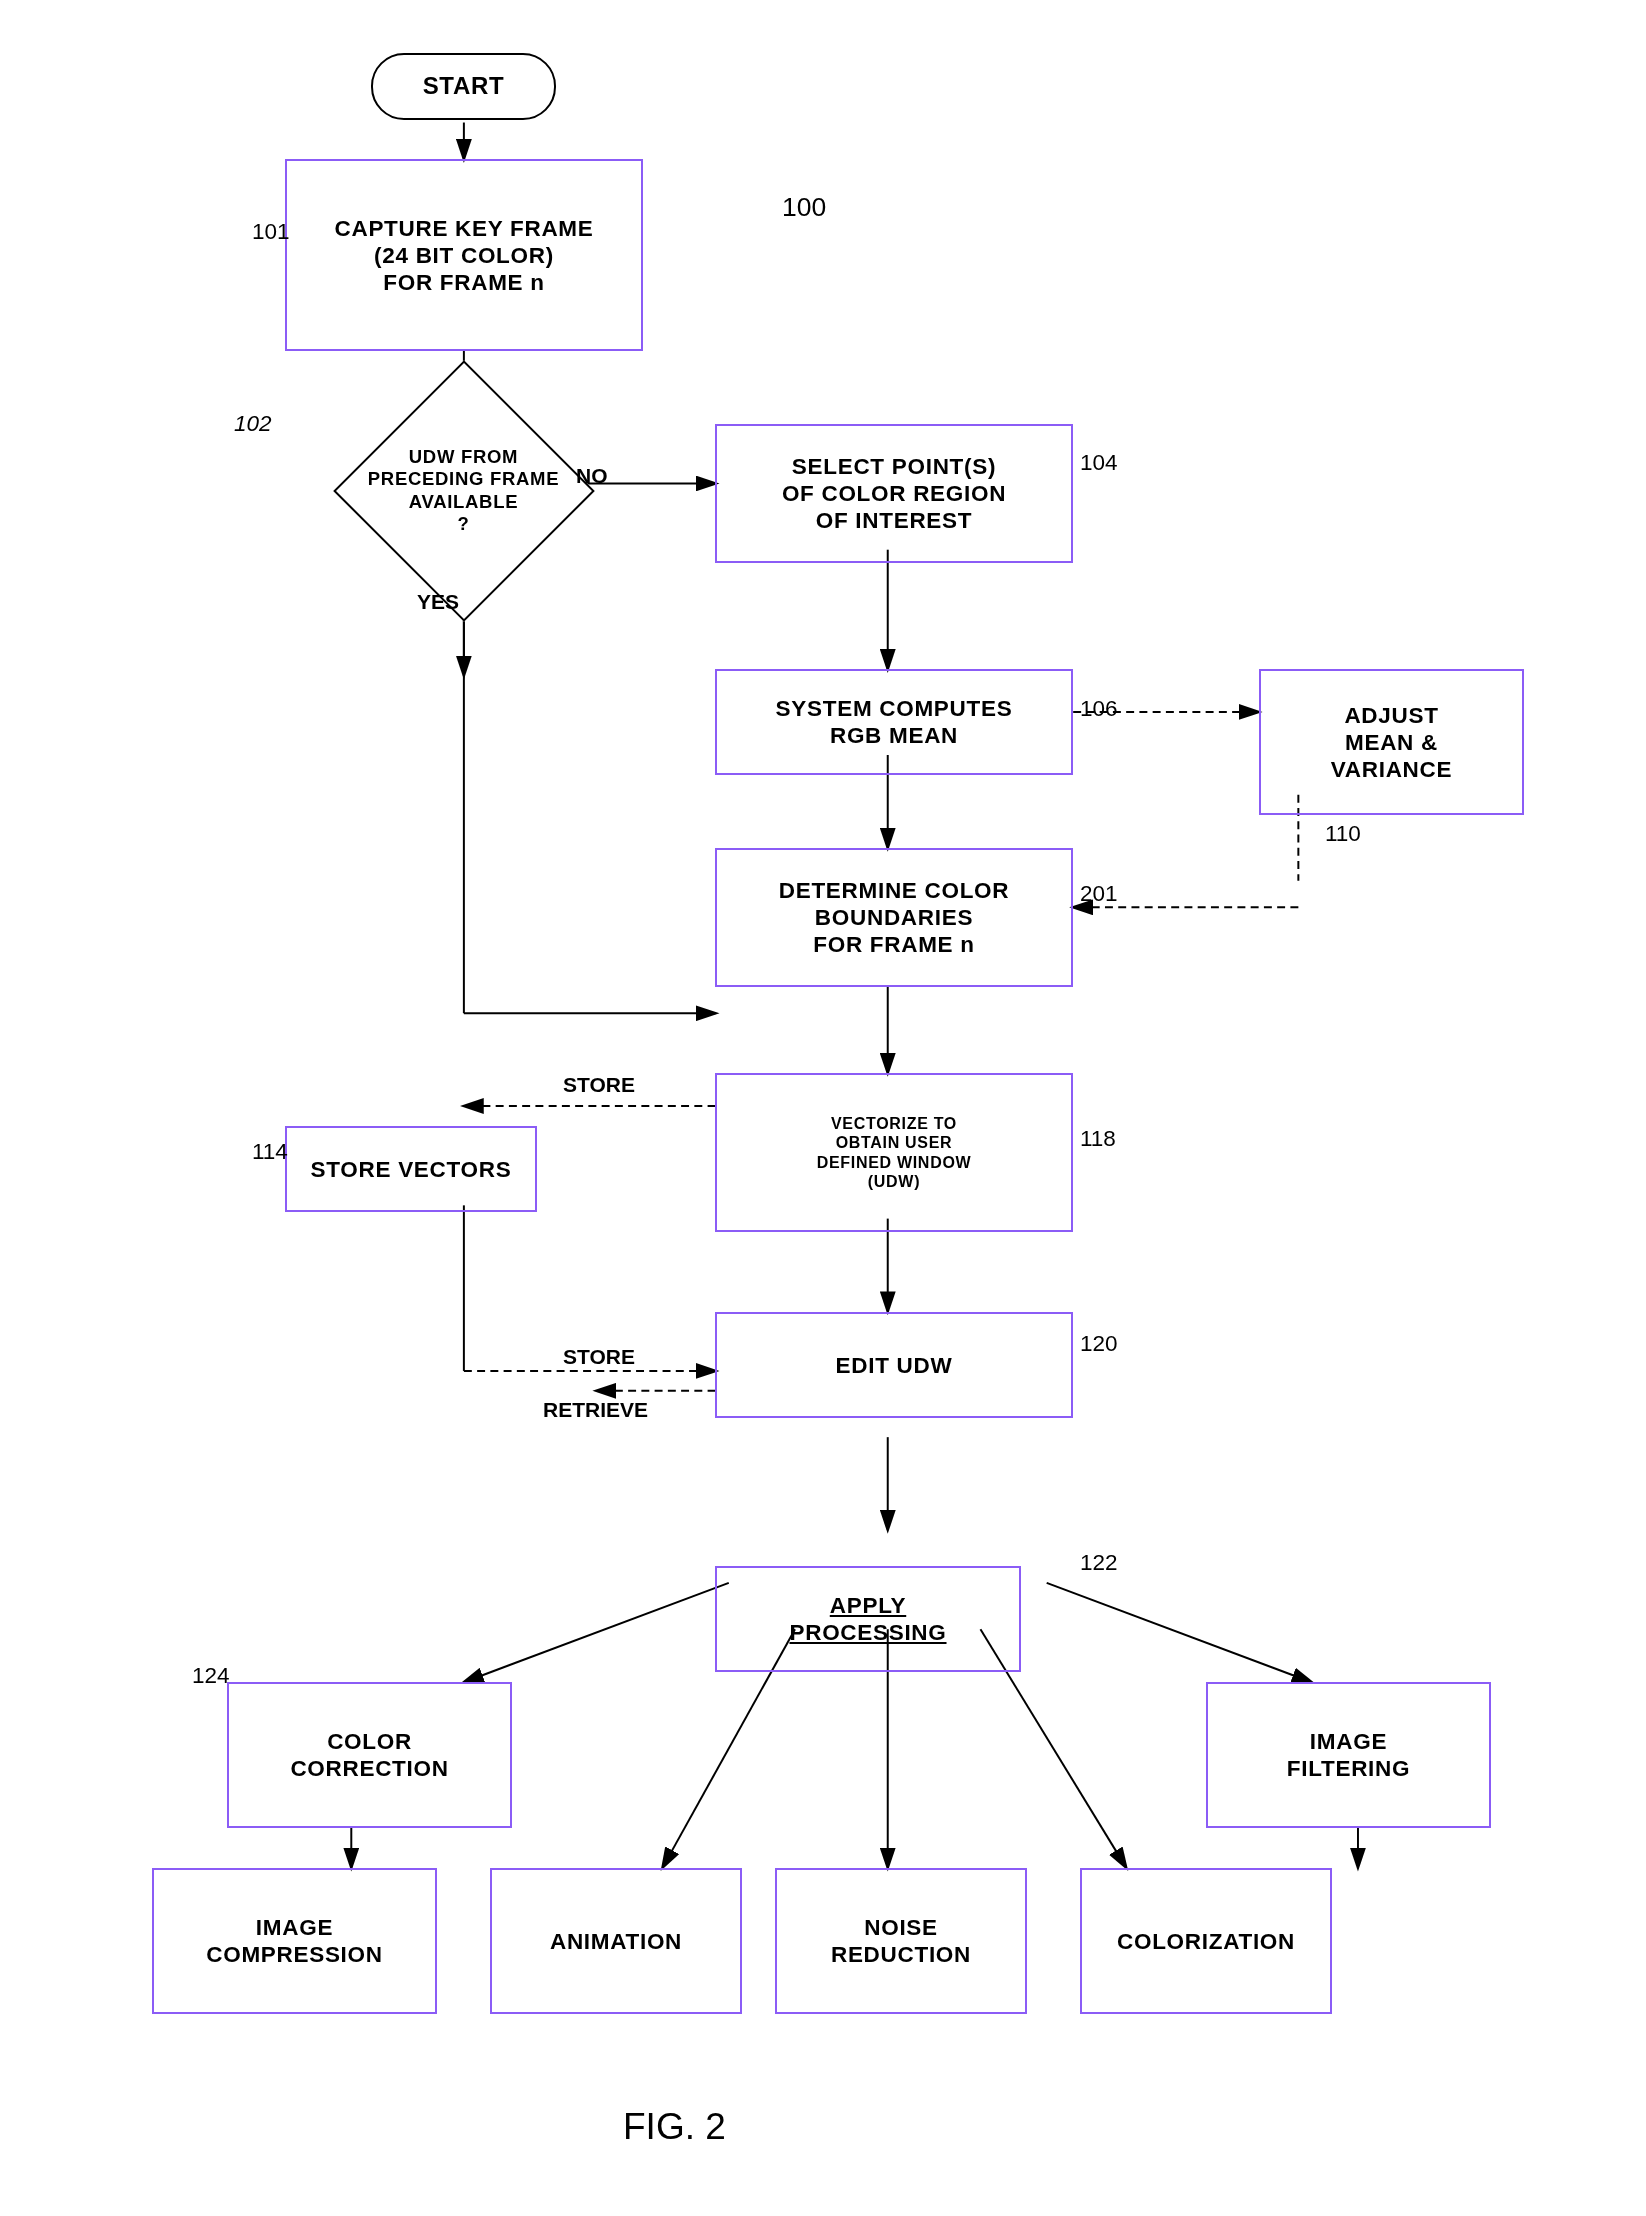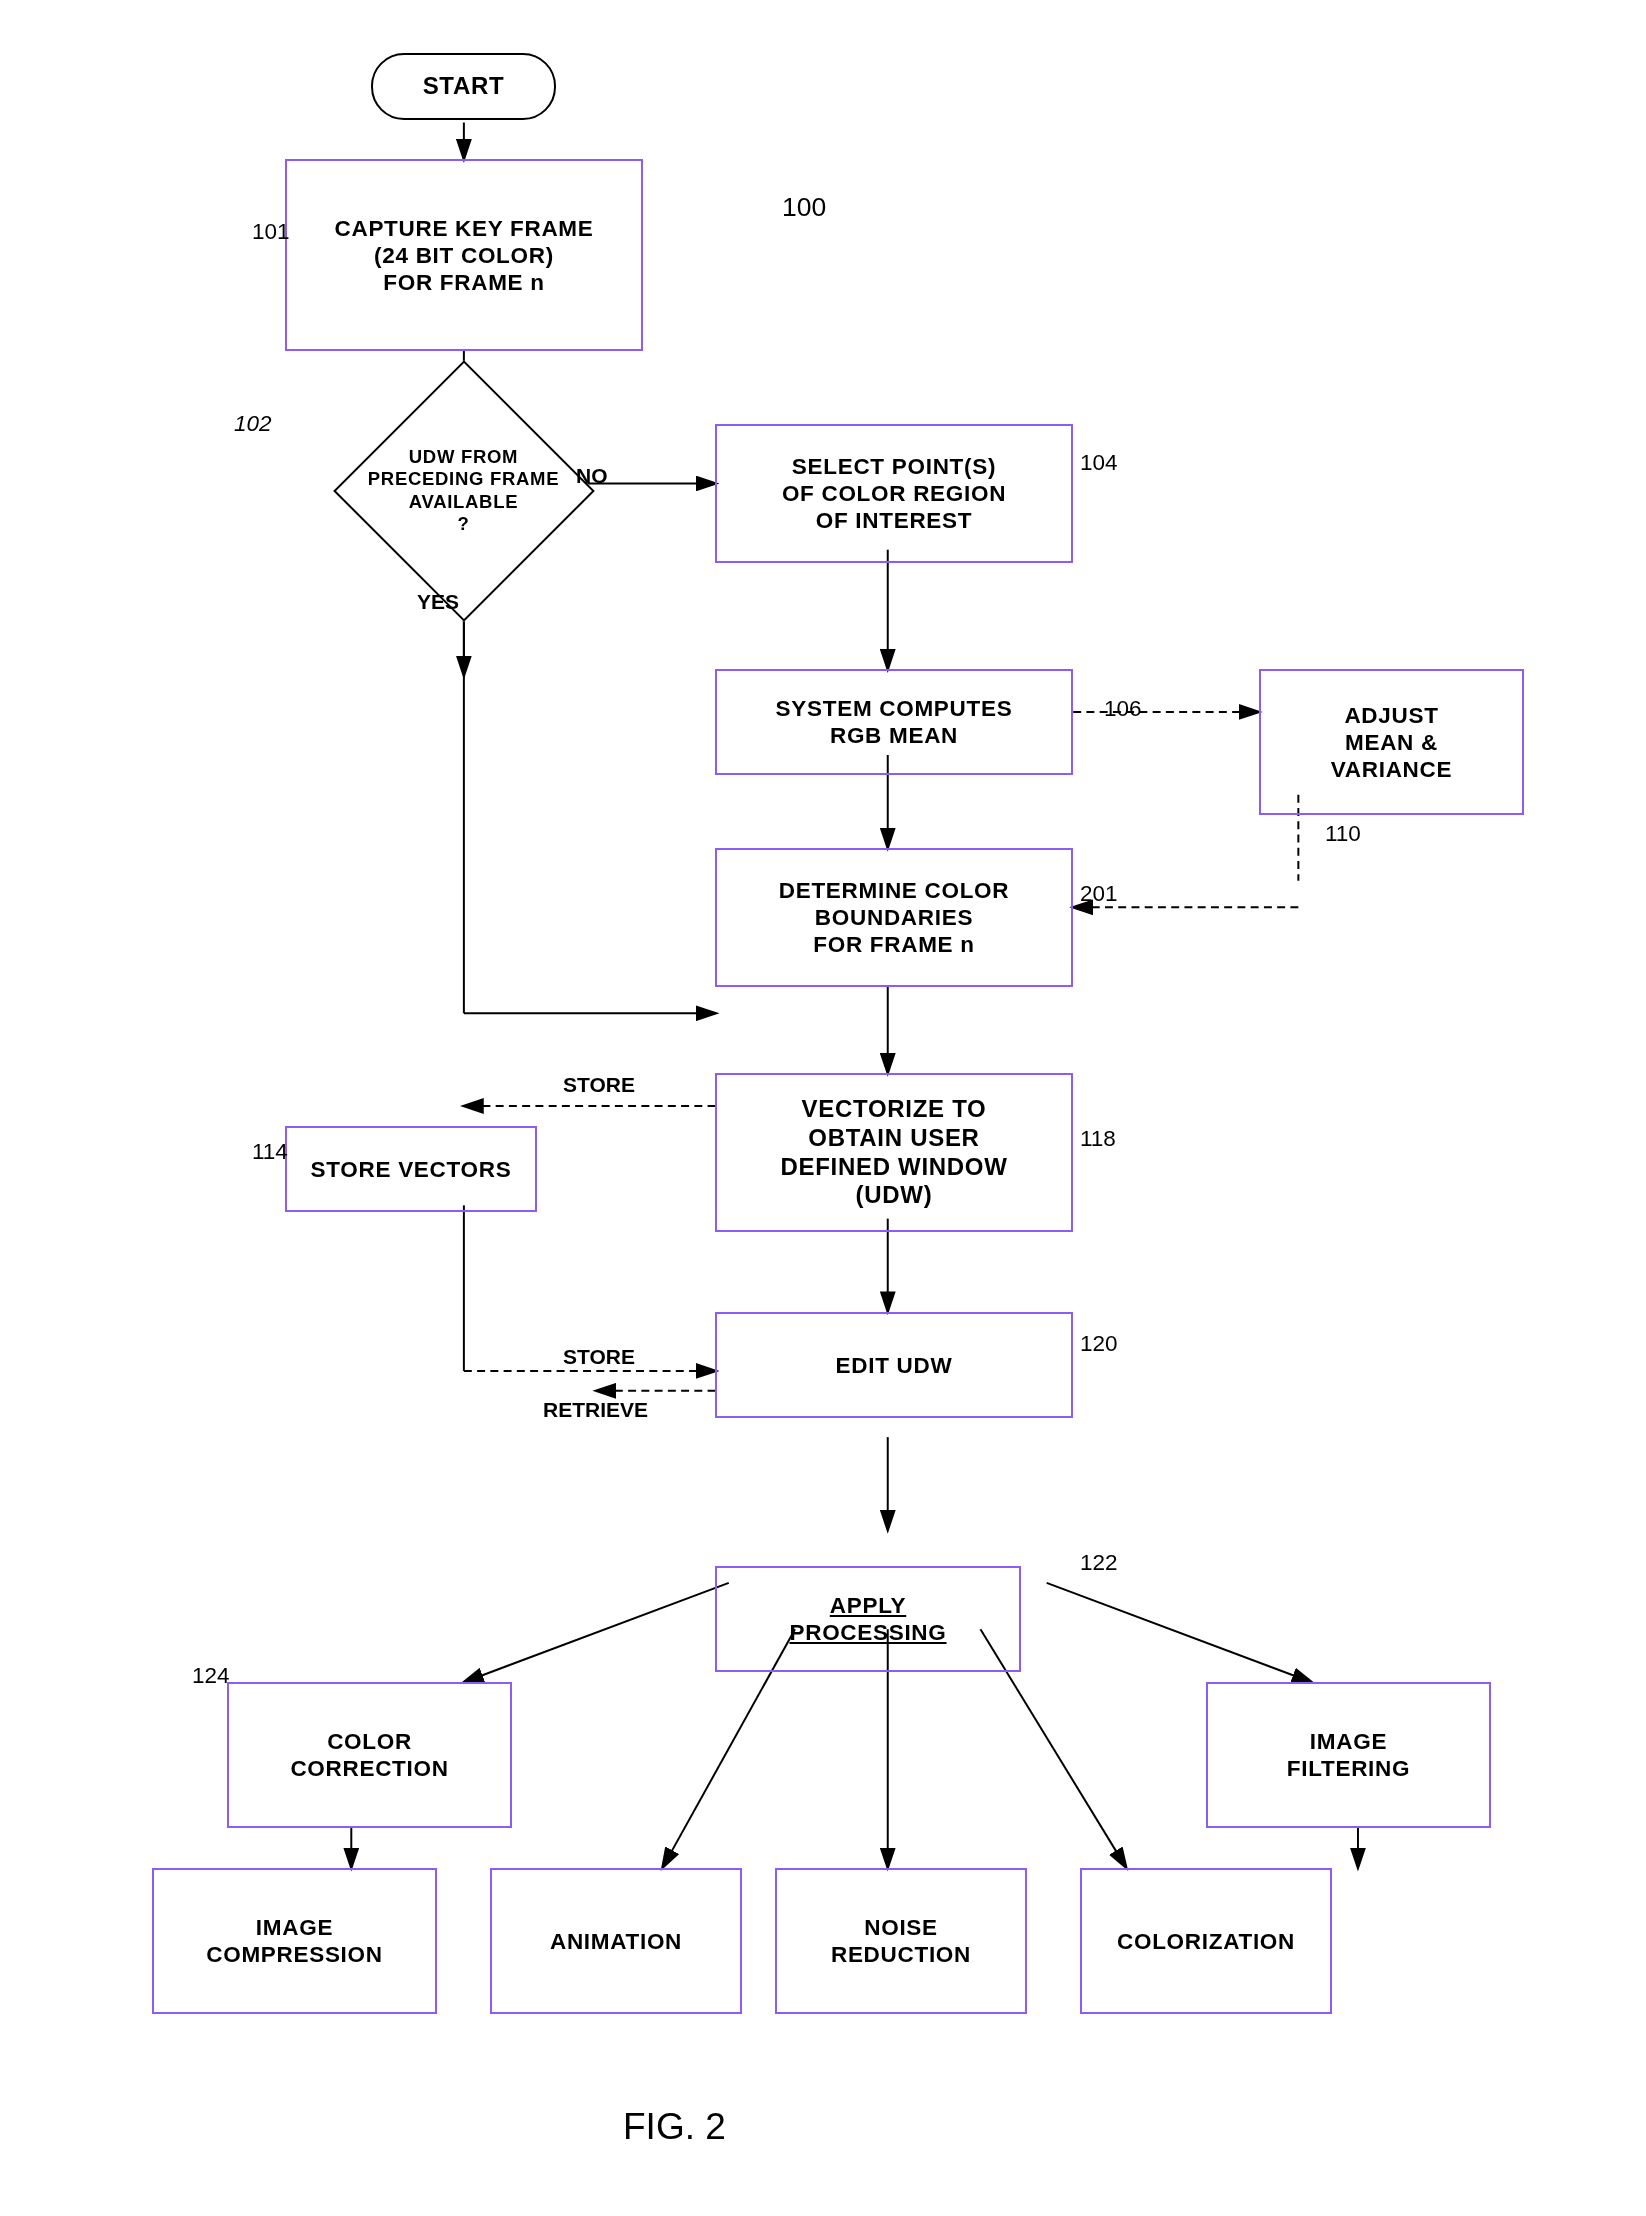--- a/index.html
+++ b/index.html
@@ -186,40 +186,40 @@
 OF INTEREST</span>
   </div>
 
   <span class="ref-number" style="left:1080px; top:450px;">104</span>
 
   <div class="node rect" style="left:715px; top:669px; width:358px; height:106px;">
     <span class="node-text" style="white-space:pre-line; font-size:22.5px;">SYSTEM COMPUTES
 RGB MEAN</span>
   </div>
 
-  <span class="ref-number" style="left:1080px; top:696px;margin-left:24px;">106</span>
+  <span class="ref-number" style="left:1080px; top:696px;">106</span>
 
   <div class="node rect" style="left:1259px; top:669px; width:265px; height:146px;">
     <span class="node-text" style="white-space:pre-line; font-size:22.5px;">ADJUST
 MEAN &amp;
 VARIANCE</span>
   </div>
 
   <span class="ref-number" style="left:1325px; top:821px;">110</span>
 
   <div class="node rect" style="left:715px; top:848px; width:358px; height:139px;">
     <span class="node-text" style="white-space:pre-line; font-size:22.5px;">DETERMINE COLOR
 BOUNDARIES
 FOR FRAME n</span>
   </div>
 
   <span class="ref-number" style="left:1080px; top:881px;">201</span>
 
   <div class="node rect" style="left:715px; top:1073px; width:358px; height:159px;">
-    <span class="node-text" style="white-space:pre-line; font-size:24px;">VECTORIZE TO
+    <span class="node-text" style="white-space:pre-line; font-size:16px;">VECTORIZE TO
 OBTAIN USER
 DEFINED WINDOW
 (UDW)</span>
   </div>
 
   <span class="ref-number" style="left:1080px; top:1126px;">118</span>
 
   <span class="label-text" style="left:563px; top:1073px; font-size:21px;">STORE</span>
 
   <div class="node rect" style="left:285px; top:1126px; width:252px; height:86px;">

